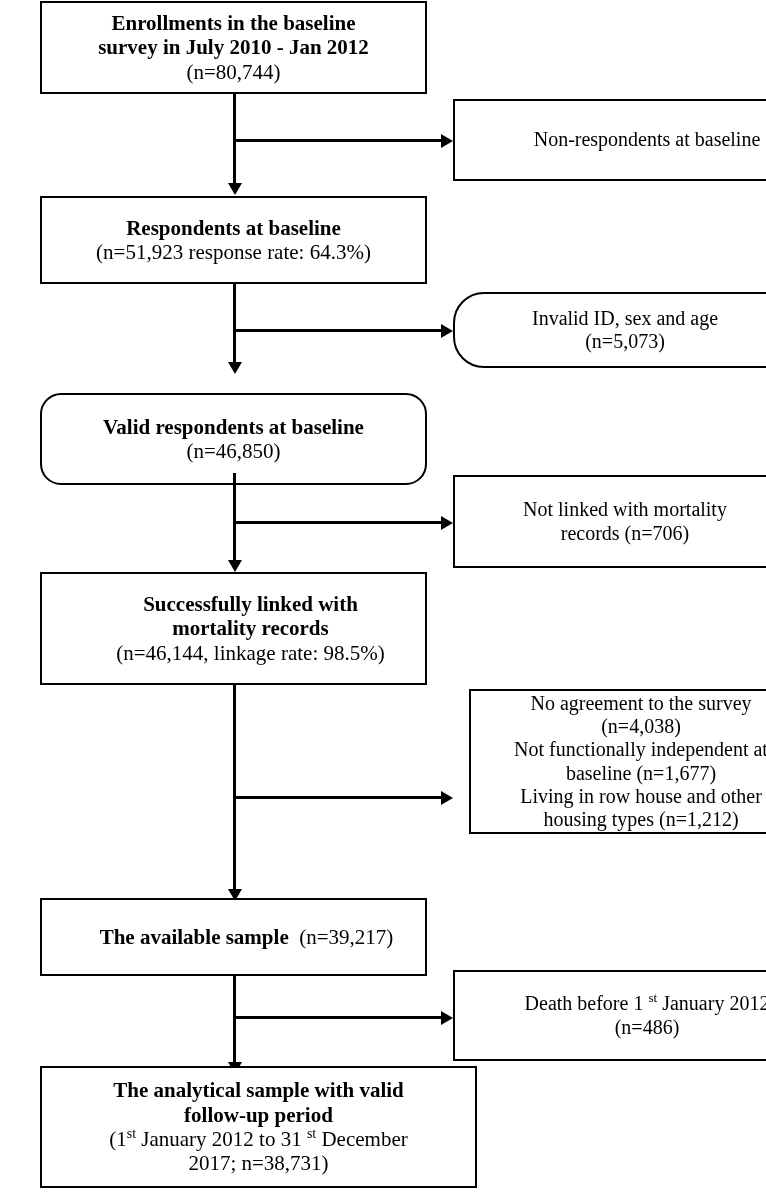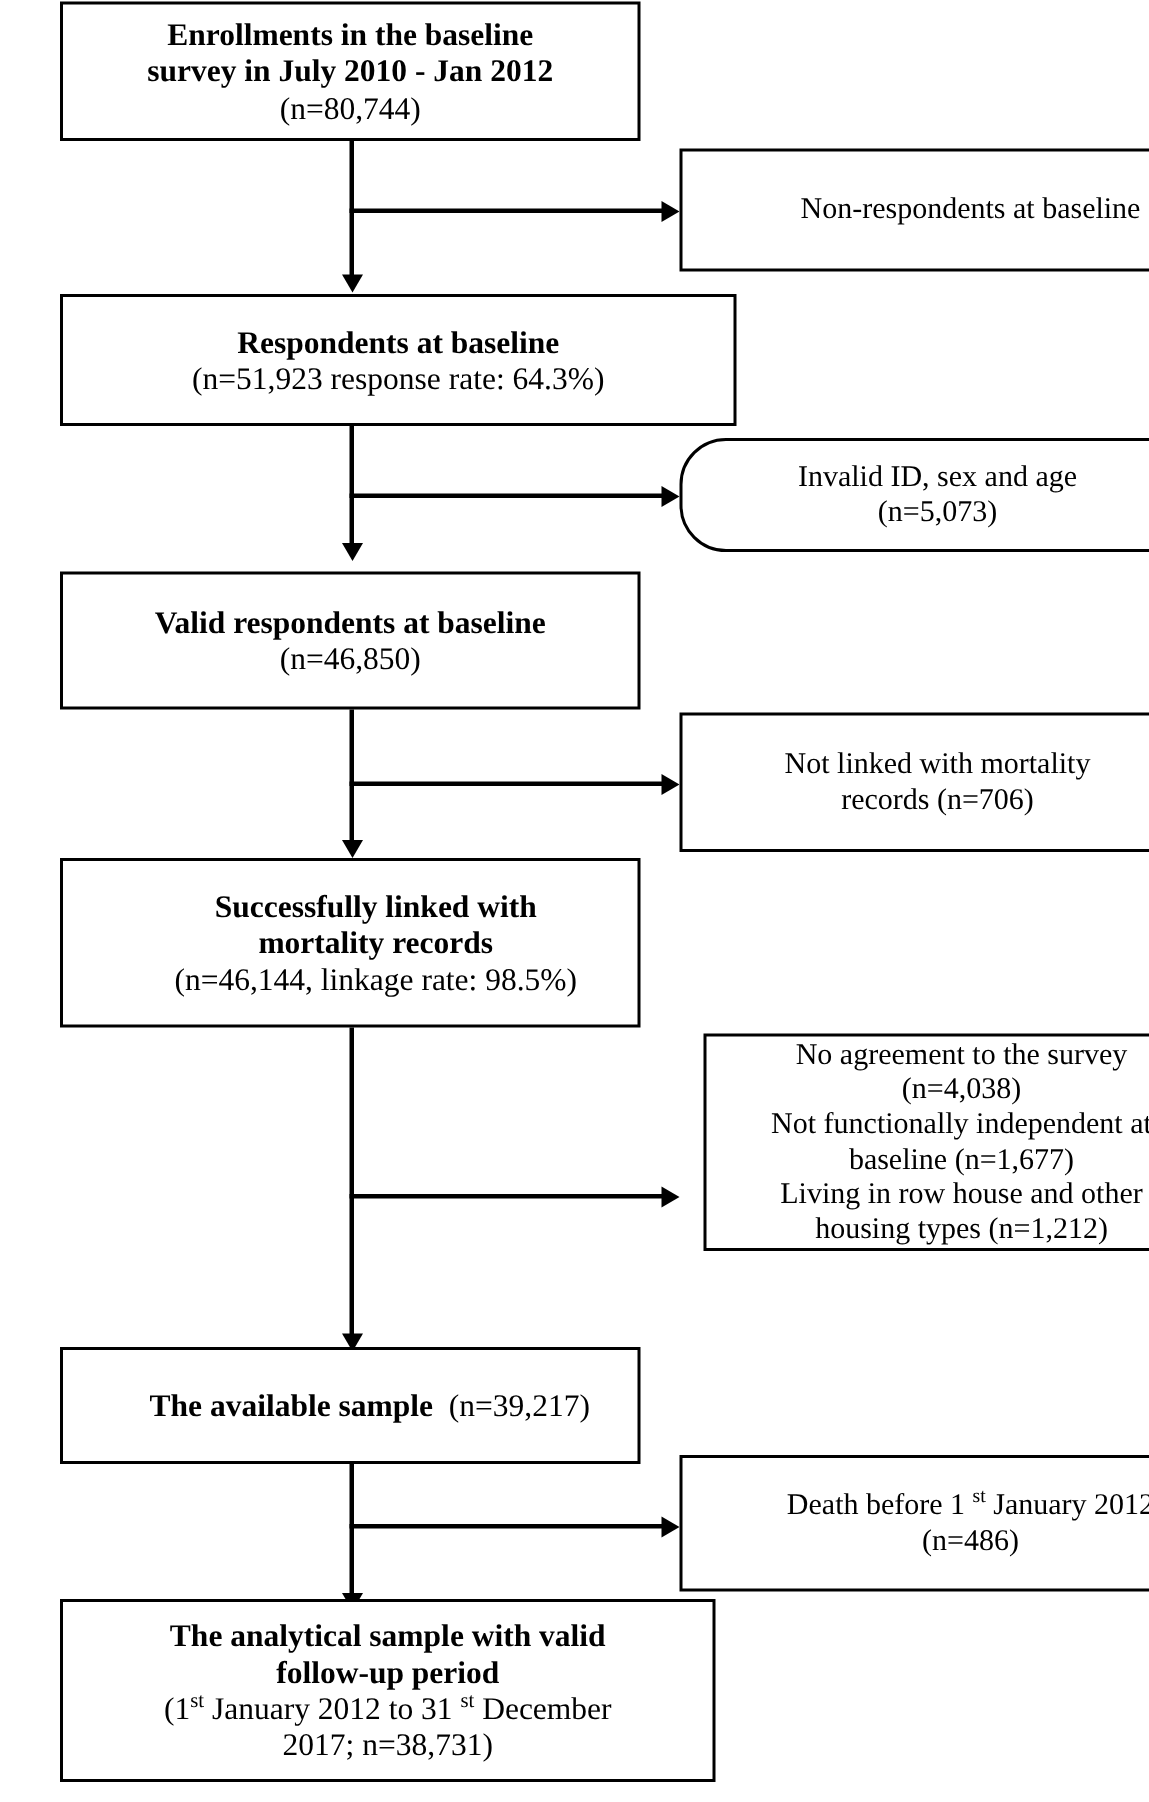--- a/index.html
+++ b/index.html
@@ -104,36 +104,36 @@
 
   <div class="vline" style="left:194px; top:94px; height:95px;"></div>
   <div class="arrow-down" style="left:189px; top:183px;"></div>
   <div class="hline" style="left:194px; top:139px; width:209px;"></div>
   <div class="arrow-right" style="left:402px; top:134px;"></div>
 
   <div class="box side-box" style="left:414px; top:99px; width:344px; height:82px;padding-left:44px;">
     <span class="ln">Non-respondents at baseline</span>
   </div>
 
-  <div class="box main-box" style="left:1px; top:196px; width:451px; height:88px;">
+  <div class="box main-box" style="left:1px; top:196px; width:387px; height:88px;">
     <span class="ln hdr">Respondents at baseline</span>
     <span class="ln sub">(n=51,923 response rate: 64.3%)</span>
   </div>
 
   <div class="vline" style="left:194px; top:284px; height:84px;"></div>
   <div class="arrow-down" style="left:189px; top:362px;"></div>
   <div class="hline" style="left:194px; top:329px; width:209px;"></div>
   <div class="arrow-right" style="left:402px; top:324px;"></div>
 
   <div class="box side-box" style="left:414px; top:292px; width:344px; height:76px;border-radius:31px;">
     <span class="ln">Invalid ID, sex and age</span>
     <span class="ln">(n=5,073)</span>
   </div>
 
-  <div class="box main-box" style="left:1px; top:381px; width:387px; height:92px;">
+  <div class="box main-box" style="left:1px; top:393px; width:387px; height:92px;border-radius:21px;">
     <span class="ln hdr">Valid respondents at baseline</span>
     <span class="ln sub">(n=46,850)</span>
   </div>
 
   <div class="vline" style="left:194px; top:473px; height:93px;"></div>
   <div class="arrow-down" style="left:189px; top:560px;"></div>
   <div class="hline" style="left:194px; top:521px; width:209px;"></div>
   <div class="arrow-right" style="left:402px; top:516px;"></div>
 
   <div class="box side-box" style="left:414px; top:475px; width:344px; height:93px;">

